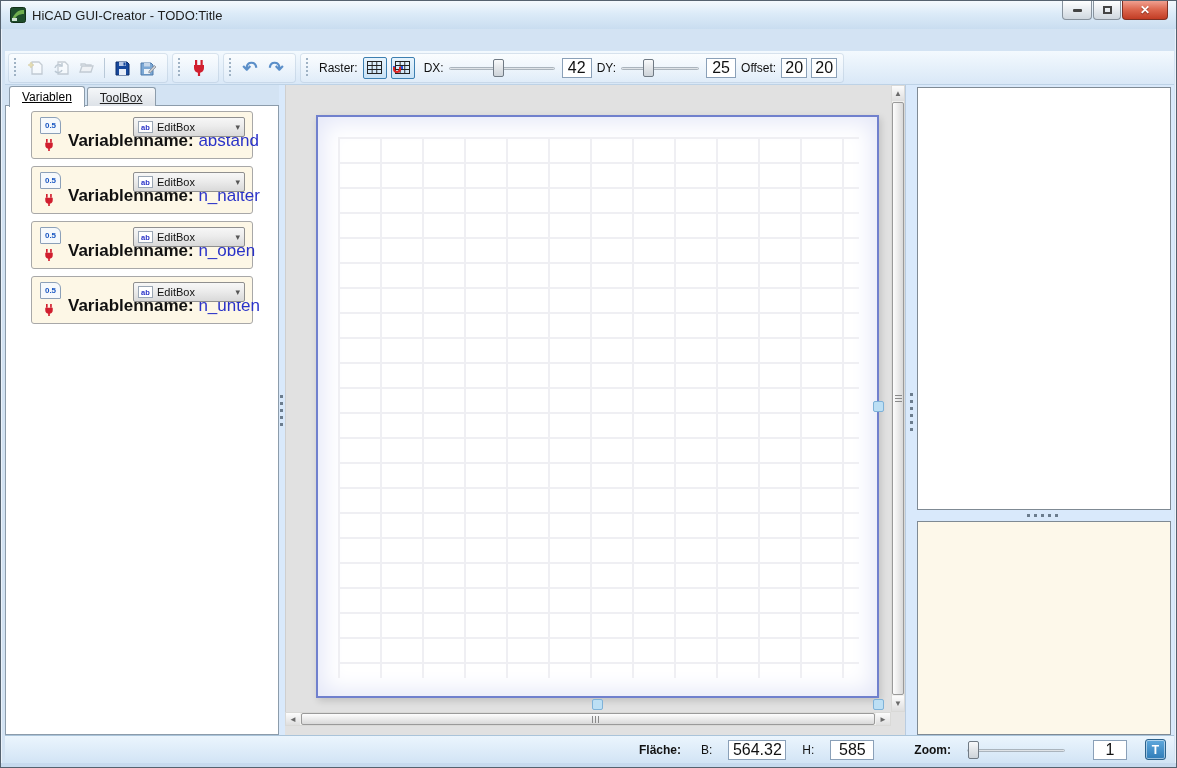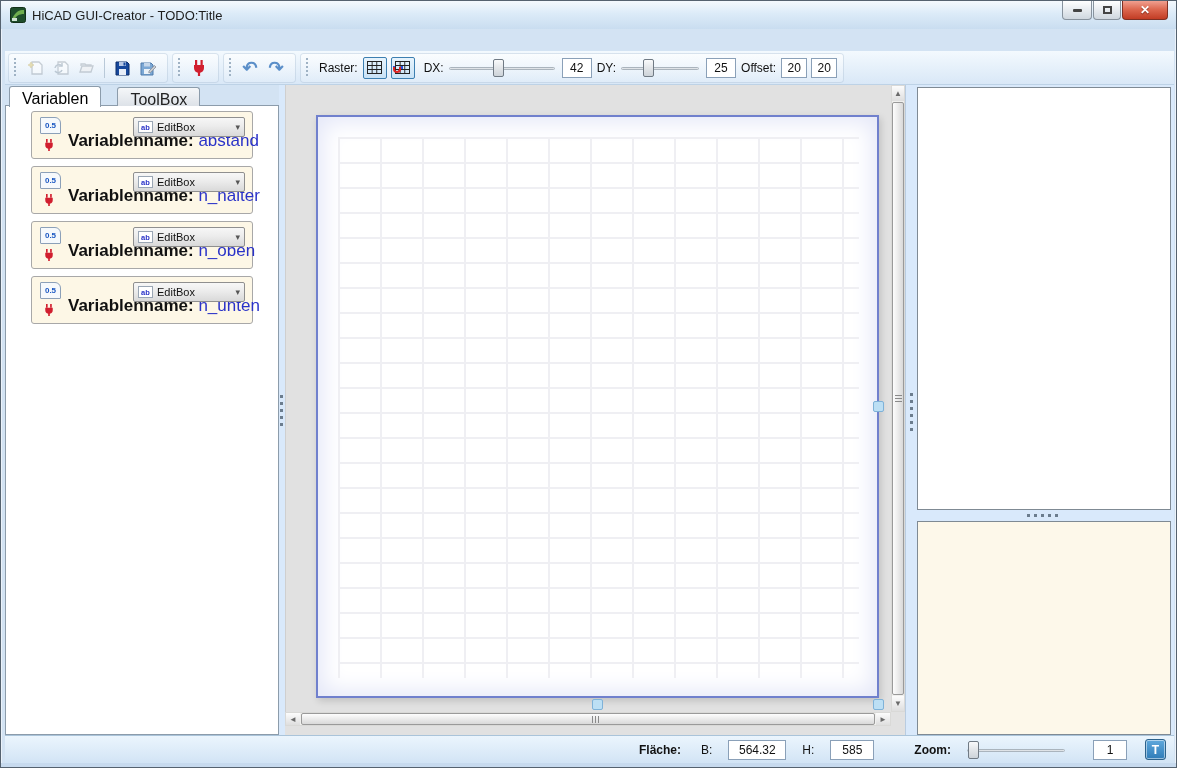--- a/index.html
+++ b/index.html
@@ -43,27 +43,27 @@
     background-image:linear-gradient(to right,#222 1px,transparent 1px),linear-gradient(to bottom,#222 1px,transparent 1px);
     background-size:4.66px 4px;border-right:1px solid #222;border-bottom:1px solid #222;}
   .magnet{position:absolute;left:-2px;bottom:-2px;width:9px;height:8px;}
   .magnet .m-red{position:absolute;left:0;top:0;width:8px;height:6px;border:2px solid #e02424;border-top:none;border-radius:0 0 5px 5px;}
   .magnet .m-blue{position:absolute;left:0;top:-1px;width:2px;height:3px;background:#2a50d8;}
   .magnet .m-blue2{position:absolute;right:-1px;top:-1px;width:2px;height:3px;background:#2a50d8;}
   .slider{position:relative;height:20px;}
   .slider .track{position:absolute;left:0;right:0;top:9px;height:3px;background:#dfe3e7;border:1px solid #aab4bd;border-radius:2px;}
   .slider .thumb{position:absolute;top:1px;width:11px;height:18px;border:1px solid #707a84;border-radius:2px;
     background:linear-gradient(#f9fafb,#e4e7ea 45%,#cdd3d9);}
-  .num-box{height:20px;border:1px solid #8aa0b8;background:#fff;font-size:12px;text-align:center;font-family:"Liberation Sans",sans-serif;color:#111;}
+  .num-box{height:20px;border:1px solid #8aa0b8;background:#fff;font-size:16px;text-align:center;font-family:"Liberation Sans",sans-serif;color:#111;}
   
   .main{position:absolute;left:4px;top:84px;width:1169px;height:650px;display:flex;}
   
   .left-panel{width:274px;height:650px;position:relative;}
   .tabrow{position:absolute;left:4px;top:0;height:21px;display:flex;align-items:flex-end;z-index:2;}
-  .tab{font-size:16px;padding:3px 12px 3px 12px;border:1px solid #8c9cab;border-bottom:none;border-radius:3px 3px 0 0;margin-right:16px;}
+  .tab{font-size:12px;padding:3px 12px 3px 12px;border:1px solid #8c9cab;border-bottom:none;border-radius:3px 3px 0 0;margin-right:2px;text-decoration:underline;}
   .tab.active{background:#fff;height:21px;position:relative;top:1px;}
   .tab.inactive{background:linear-gradient(#f5f7f9,#dde2e8);height:19px;color:#222;}
   .panel-content{position:absolute;left:0;top:20px;width:274px;height:630px;background:#fff;border:1px solid #8c9cab;padding:5px 22px;}
   .var-card{position:relative;height:48px;border:1px solid #a8a8a8;border-radius:3px;background:#fdf7e6;margin:0 3px 7px 3px;}
   .var-icon{position:absolute;left:8px;top:5px;width:21px;height:17px;border:1px solid #8ca0b8;border-radius:1px 6px 1px 1px;
     background:#f6f9fc;color:#1a57c2;font-size:8px;font-weight:bold;display:flex;align-items:center;justify-content:center;}
   .table-icon{position:absolute;left:8px;top:5px;width:21px;height:17px;border:1px solid #8ca0b8;border-radius:1px 6px 1px 1px;
     background:#f6f9fc;display:flex;align-items:center;justify-content:center;}
   .table-icon .tbl{width:11px;height:9px;border:1px solid #4a7ec2;
     background-image:linear-gradient(to right,#7aa6d8 1px,transparent 1px),linear-gradient(to bottom,#7aa6d8 1px,transparent 1px);background-size:3.6px 3px;}

